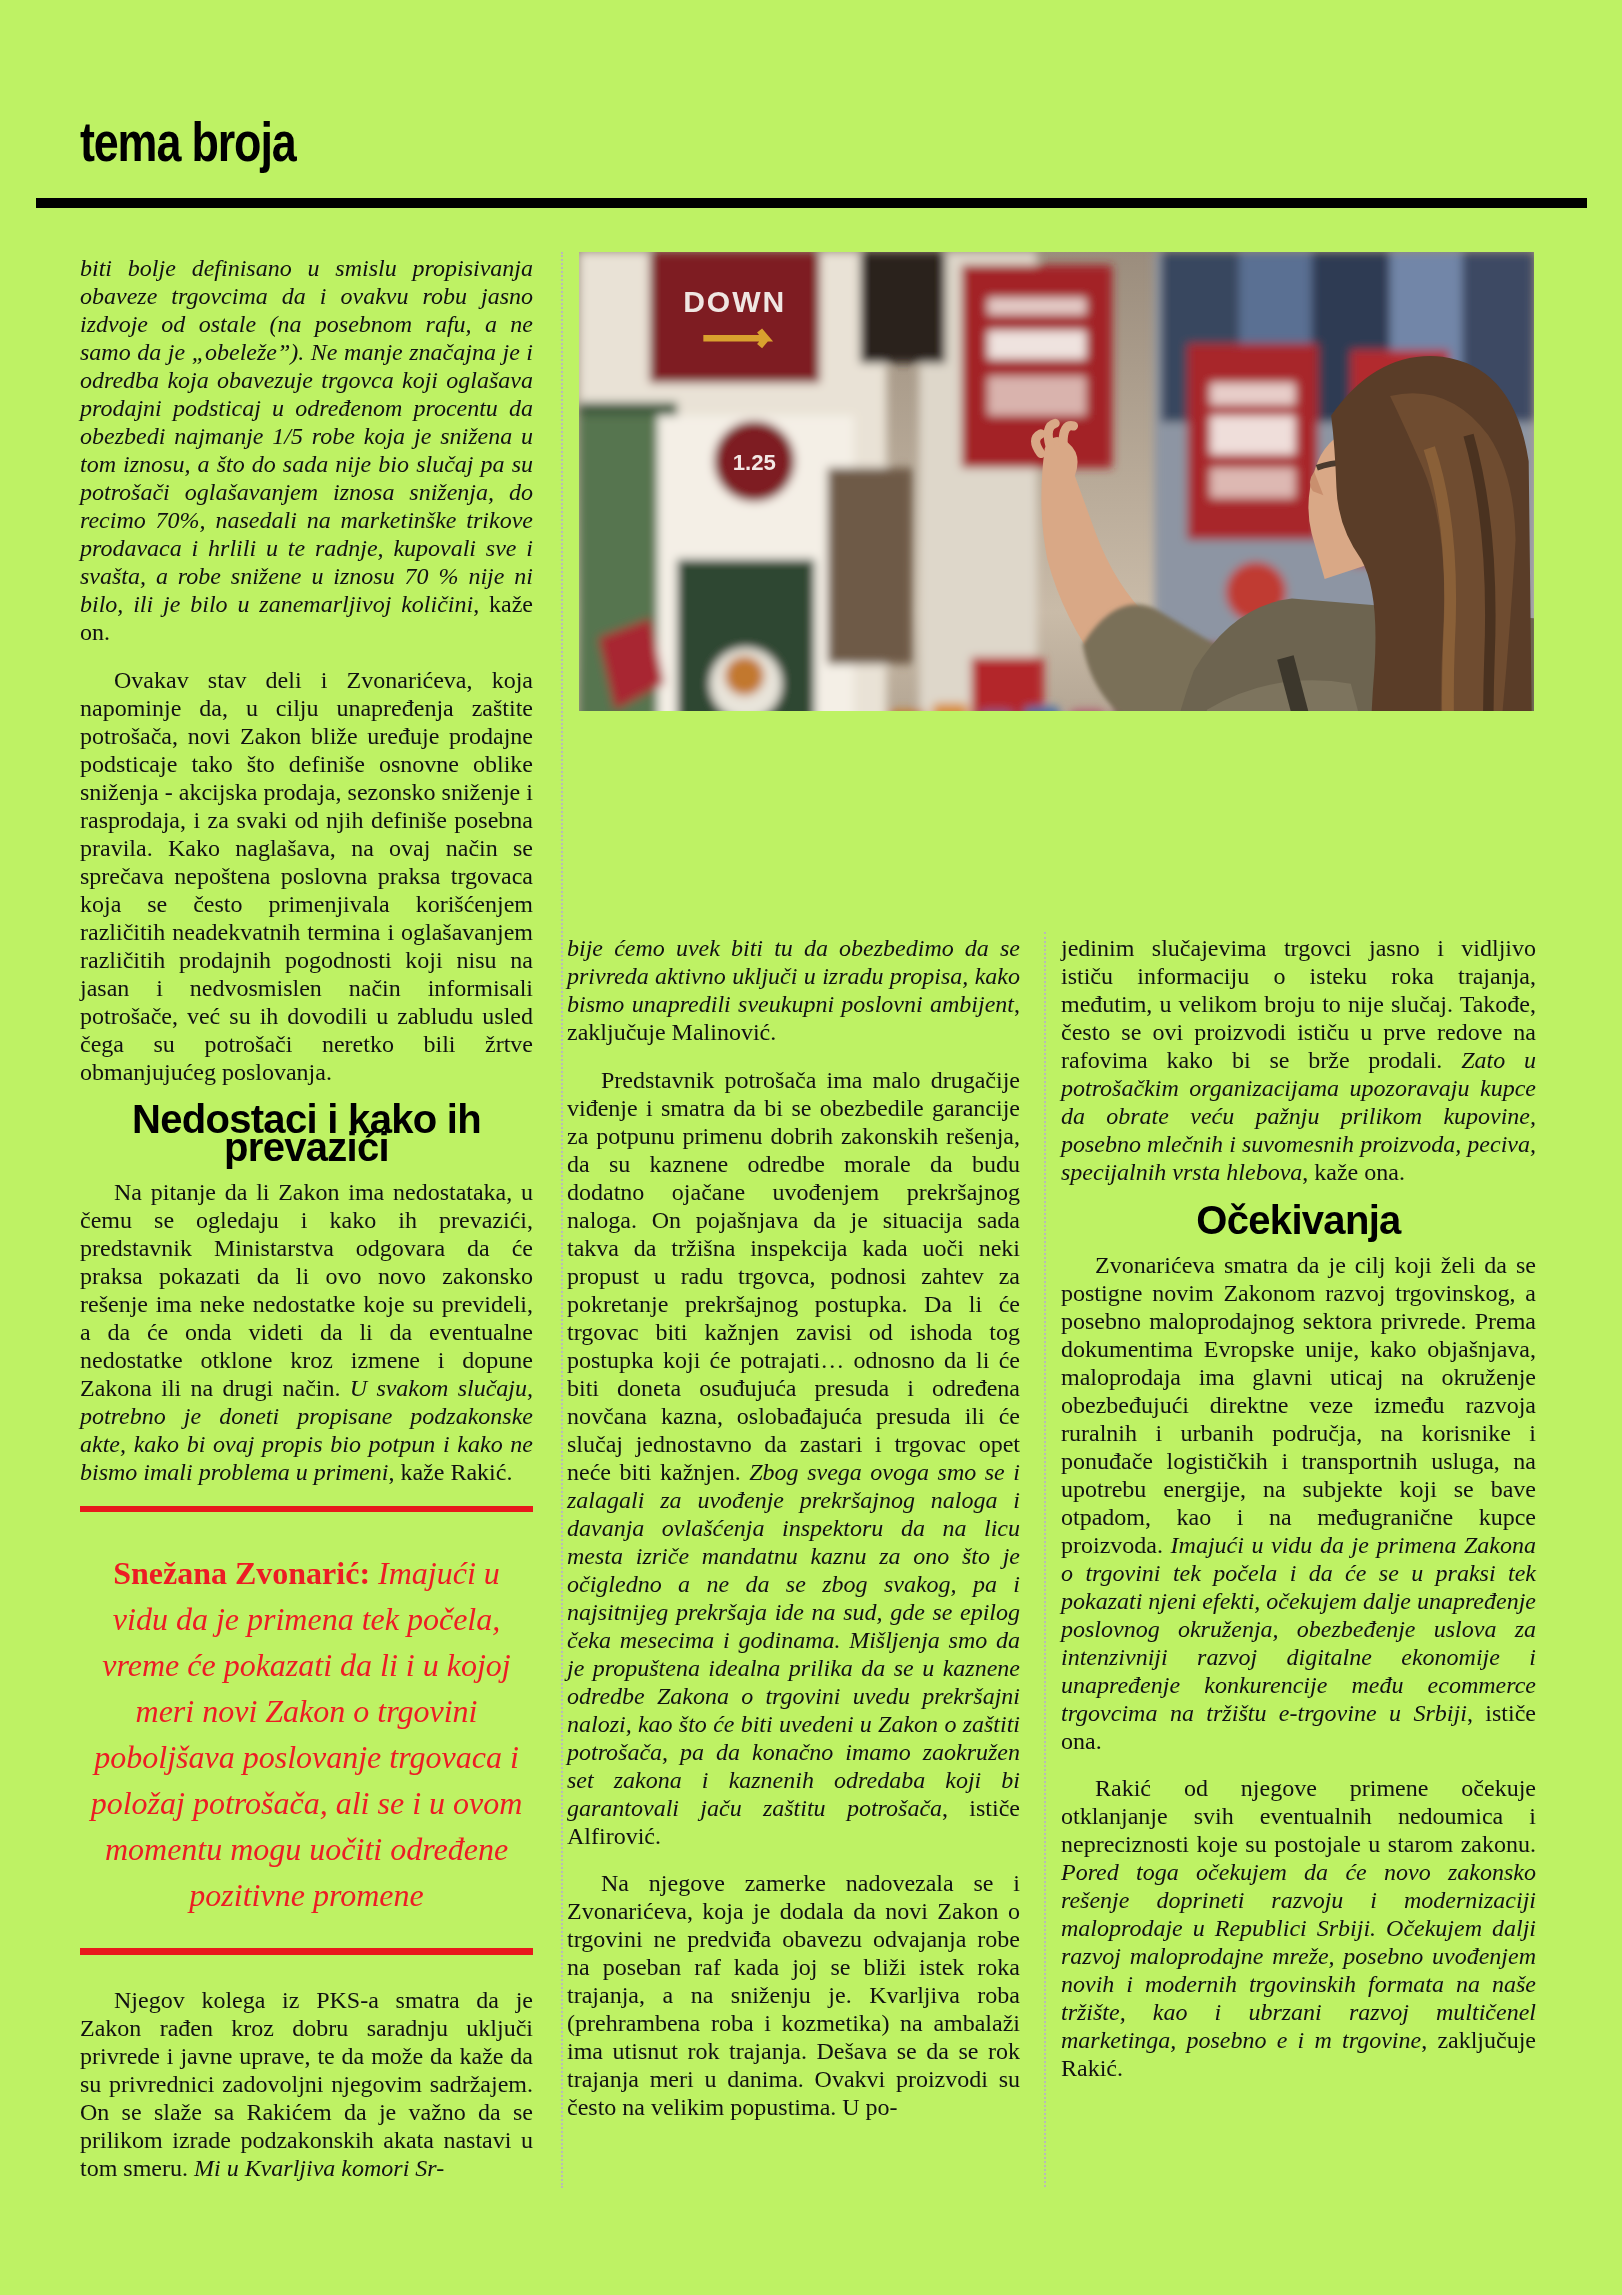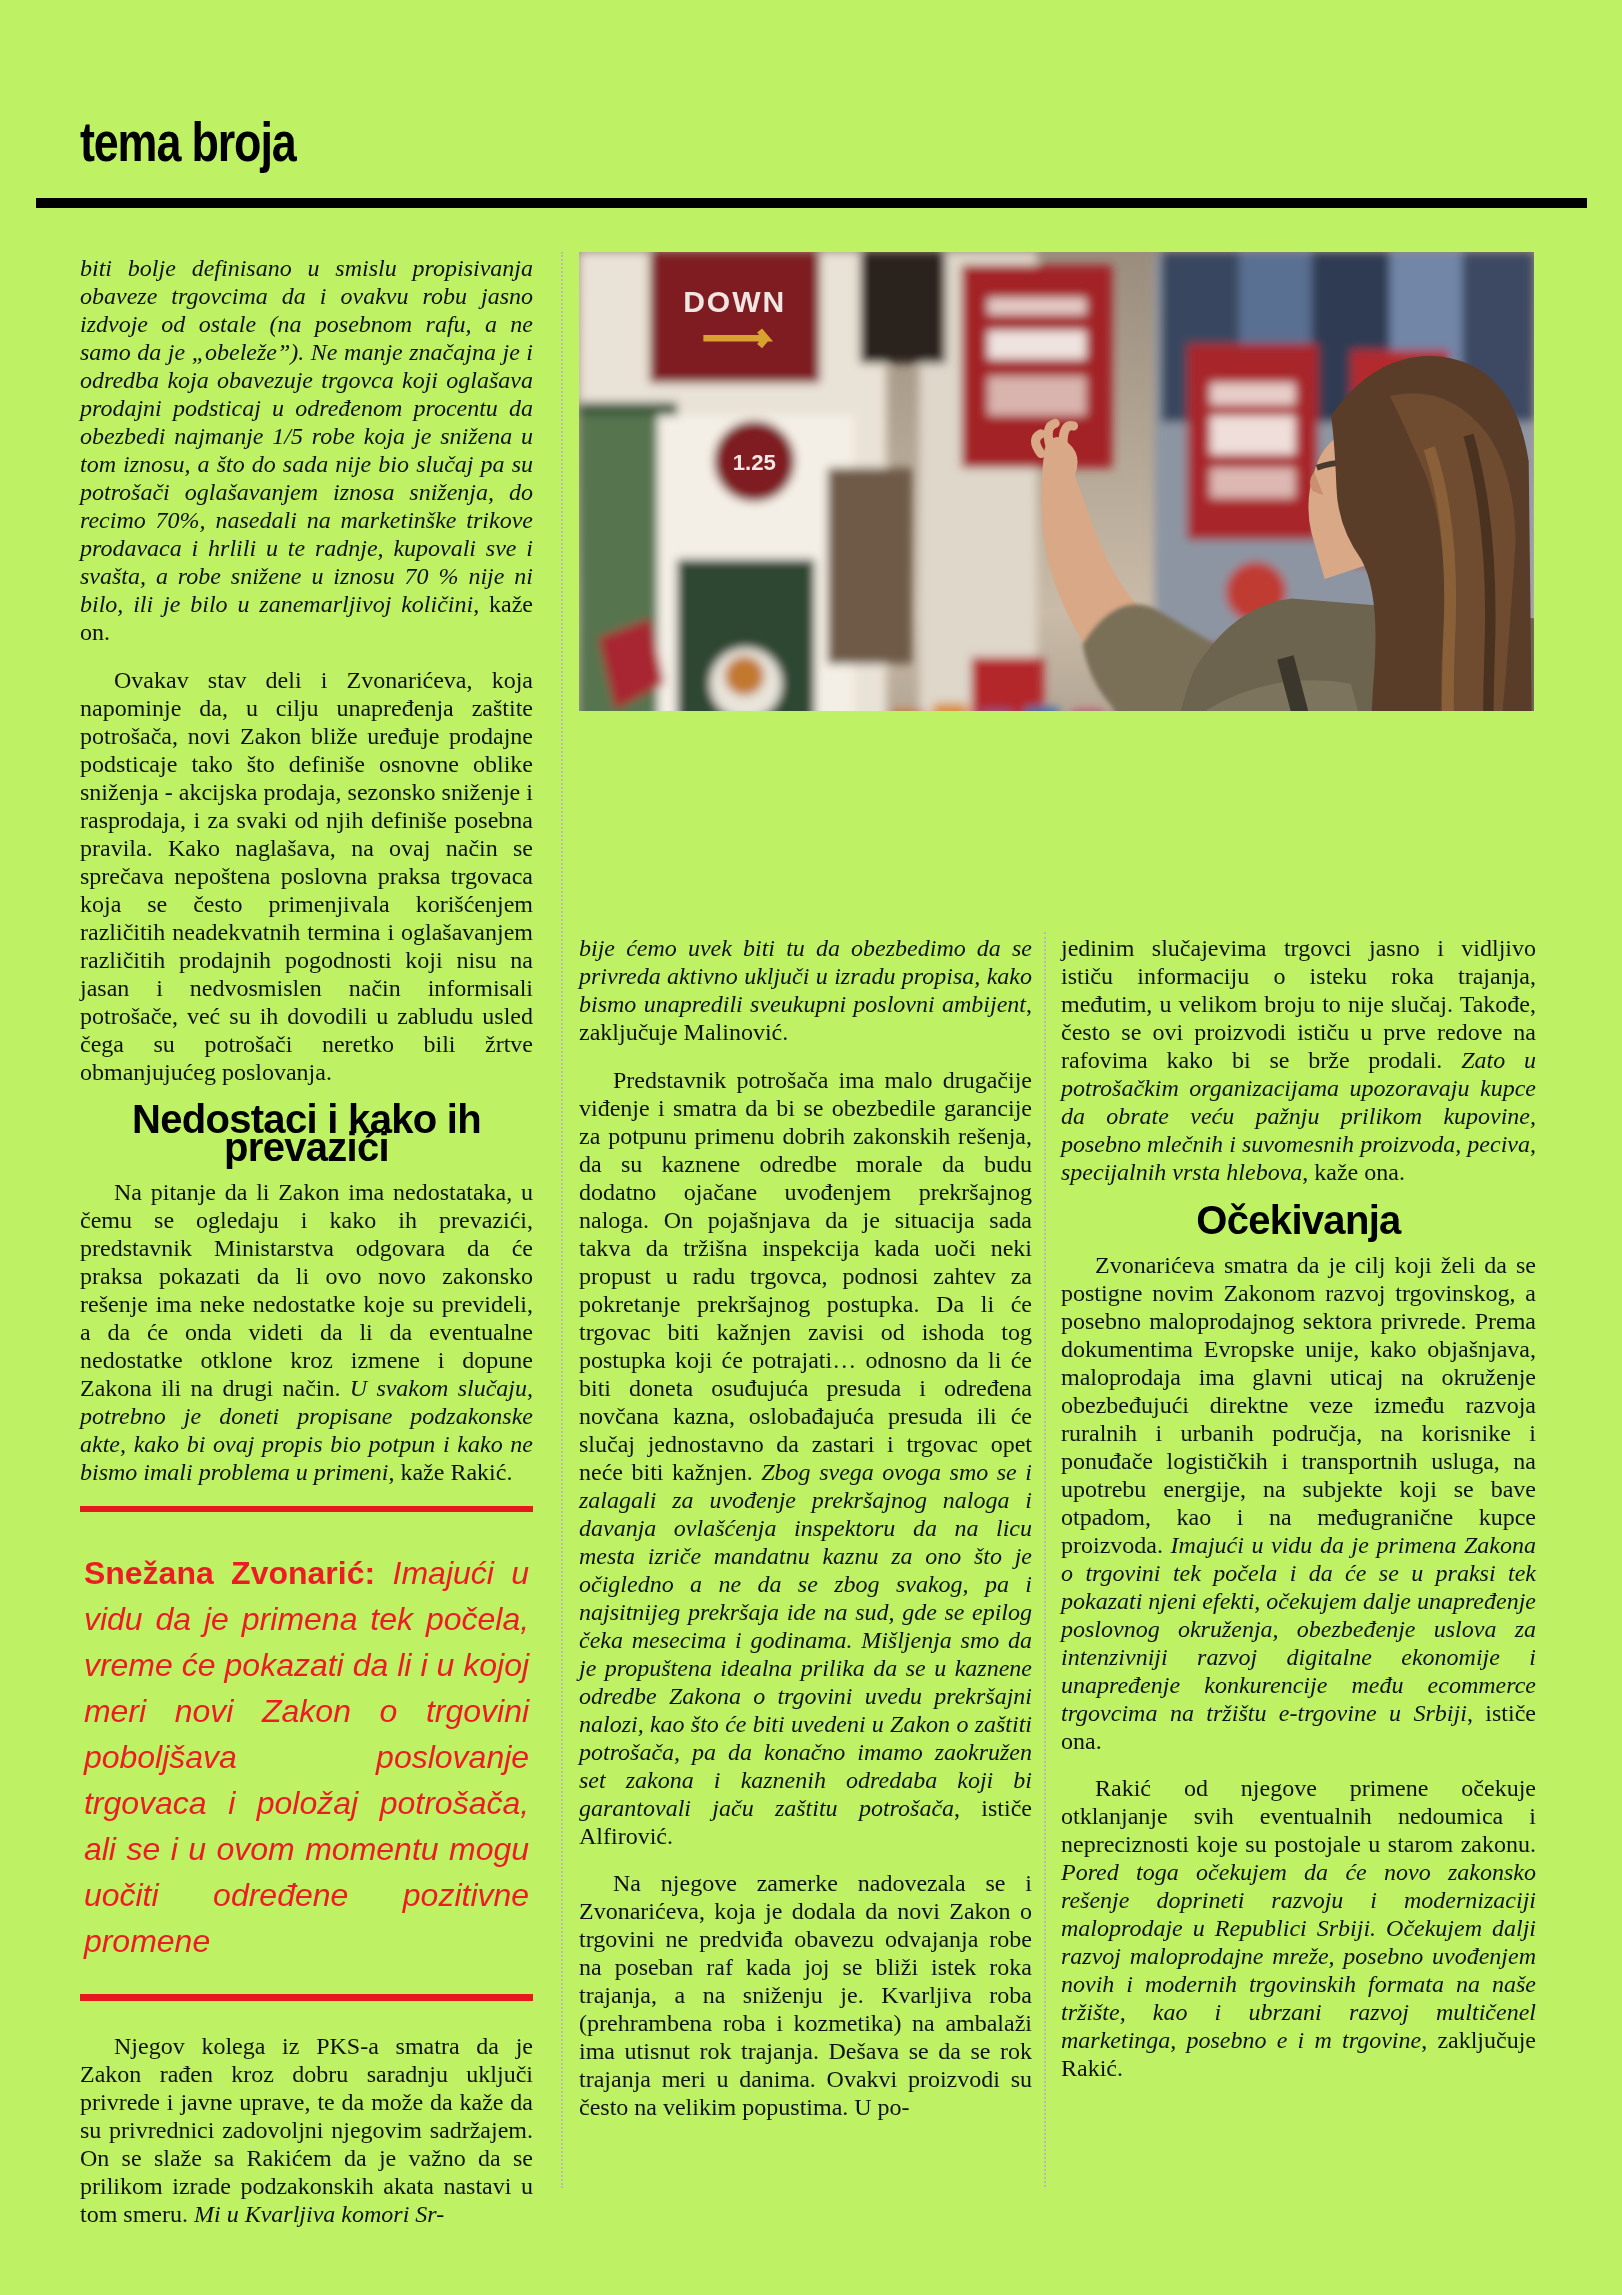--- a/index.html
+++ b/index.html
@@ -13,21 +13,21 @@
   
   .col{position:absolute;width:453px;font-size:24px;line-height:28px;text-align:justify;}
   .col p{margin:0 0 19.6px 0;}
   .col p.ind{text-indent:34px;}
   .it{font-style:italic;}
   h2.subhead{font-family:"Liberation Sans",sans-serif;font-weight:700;font-size:40px;
         letter-spacing:-0.7px;margin:9.2px 0 17px 0;text-align:center;color:#000;}
   .vsep{position:absolute;width:0;border-left:2.6px dotted #b9b9b9;}
   
   .rule-red{width:100%;height:6.5px;background:#e8191c;margin:17px 0 0 0;}
-  .pullquote{font-family:Liberation Sans, sans-serif;color:#ed1c24;
+  .pullquote{font-family:Liberation Serif, serif;color:#ed1c24;text-align:center;
         font-size:32px;line-height:46px;padding:38px 3.9px 30px 3.9px;text-indent:0;}
   .pullquote .name{font-style:normal;font-weight:700;}
   .pullquote .qt{font-style:italic;}
   
   .photo{position:absolute;left:579px;top:252px;width:955px;height:459px;overflow:hidden;}
   .photo svg{display:block;}
   
   .footer{position:absolute;left:80px;top:2233px;width:1459px;height:46px;
         font-family:"Liberation Sans",sans-serif;display:flex;align-items:center;}
   .pageno{font-size:35px;font-weight:700;letter-spacing:-0.7px;transform:scaleX(.92);transform-origin:left;}
@@ -165,21 +165,21 @@
     <p><span class="it">biti bolje definisano u smislu propisivanja obaveze trgovcima da i ovakvu robu jasno izdvoje od ostale (na posebnom rafu, a ne samo da je „obeleže”). Ne manje značajna je i odredba koja obavezuje trgovca koji oglašava prodajni podsticaj u određenom procentu da obezbedi najmanje 1/5 robe koja je snižena u tom iznosu, a što do sada nije bio slučaj pa su potrošači oglašavanjem iznosa sniženja, do recimo 70%, nasedali na marketinške trikove prodavaca i hrlili u te radnje, kupovali sve i svašta, a robe snižene u iznosu 70 % nije ni bilo, ili je bilo u zanemarljivoj količini</span><span>, kaže on.</span></p>
     <p class="ind"><span>Ovakav stav deli i Zvonarićeva, koja napominje da, u cilju unapređenja zaštite potrošača, novi Zakon bliže uređuje prodajne podsticaje tako što definiše osnovne oblike sniženja - akcijska prodaja, sezonsko sniženje i rasprodaja, i za svaki od njih definiše posebna pravila. Kako naglašava, na ovaj način se sprečava nepoštena poslovna praksa trgovaca koja se često primenjivala korišćenjem različitih neadekvatnih termina i oglašavanjem različitih prodajnih pogodnosti koji nisu na jasan i nedvosmislen način informisali potrošače, već su ih dovodili u zabludu usled čega su potrošači neretko bili žrtve obmanjujućeg poslovanja.</span></p>
     <h2 class="subhead">Nedostaci i kako ih prevazići</h2>
     <p class="ind"><span>Na pitanje da li Zakon ima nedostataka, u čemu se ogledaju i kako ih prevazići, predstavnik Ministarstva odgovara da će praksa pokazati da li ovo novo zakonsko rešenje ima neke nedostatke koje su prevideli, a da će onda videti da li da eventualne nedostatke otklone kroz izmene i dopune Zakona ili na drugi način. </span><span class="it">U svakom slučaju, potrebno je doneti propisane podzakonske akte, kako bi ovaj propis bio potpun i kako ne bismo imali problema u primeni</span><span>, kaže Rakić.</span></p>
     <div class="rule-red"></div>
     <div class="pullquote"><span class="name">Snežana Zvonarić: </span><span class="qt">Imajući u vidu da je primena tek počela, vreme će pokazati da li i u kojoj meri novi Zakon o trgovini poboljšava poslovanje trgovaca i položaj potrošača, ali se i u ovom momentu mogu uočiti određene pozitivne promene</span></div>
     <div class="rule-red" style="margin:0 0 31px 0;"></div>
     <p class="ind"><span>Njegov kolega iz PKS-a smatra da je Zakon rađen kroz dobru saradnju uključi privrede i javne uprave, te da može da kaže da su privrednici zadovoljni njegovim sadržajem. On se slaže sa Rakićem da je važno da se prilikom izrade podzakonskih akata nastavi u tom smeru. </span><span class="it">Mi u Kvarljiva komori Sr-</span></p>
   </div>
 
-  <div class="col" style="left:579px;top:934px;">
+  <div class="col" style="left:567px;top:934px;">
     <p><span class="it">bije ćemo uvek biti tu da obezbedimo da se privreda aktivno uključi u izradu propisa, kako bismo unapredili sveukupni poslovni ambijent</span><span>, zaključuje Malinović.</span></p>
     <p class="ind"><span>Predstavnik potrošača ima malo drugačije viđenje i smatra da bi se obezbedile garancije za potpunu primenu dobrih zakonskih rešenja, da su kaznene odredbe morale da budu dodatno ojačane uvođenjem prekršajnog naloga. On pojašnjava da je situacija sada takva da tržišna inspekcija kada uoči neki propust u radu trgovca, podnosi zahtev za pokretanje prekršajnog postupka. Da li će trgovac biti kažnjen zavisi od ishoda tog postupka koji će potrajati… odnosno da li će biti doneta osuđujuća presuda i određena novčana kazna, oslobađajuća presuda ili će slučaj jednostavno da zastari i trgovac opet neće biti kažnjen. </span><span class="it">Zbog svega ovoga smo se i zalagali za uvođenje prekršajnog naloga i davanja ovlašćenja inspektoru da na licu mesta izriče mandatnu kaznu za ono što je očigledno a ne da se zbog svakog, pa i najsitnijeg prekršaja ide na sud, gde se epilog čeka mesecima i godinama. Mišljenja smo da je propuštena idealna prilika da se u kaznene odredbe Zakona o trgovini uvedu prekršajni nalozi, kao što će biti uvedeni u Zakon o zaštiti potrošača, pa da konačno imamo zaokružen set zakona i kaznenih odredaba koji bi garantovali jaču zaštitu potrošača</span><span>, ističe Alfirović.</span></p>
     <p class="ind"><span>Na njegove zamerke nadovezala se i Zvonarićeva, koja je dodala da novi Zakon o trgovini ne predviđa obavezu odvajanja robe na poseban raf kada joj se bliži istek roka trajanja, a na sniženju je. Kvarljiva roba (prehrambena roba i kozmetika) na ambalaži ima utisnut rok trajanja. Dešava se da se rok trajanja meri u danima. Ovakvi proizvodi su često na velikim popustima. U po-</span></p>
   </div>
 
   <div class="col" style="left:1061px;top:934px;width:475px;">
     <p><span>jedinim slučajevima trgovci jasno i vidljivo ističu informaciju o isteku roka trajanja, međutim, u velikom broju to nije slučaj. Takođe, često se ovi proizvodi ističu u prve redove na rafovima kako bi se brže prodali. </span><span class="it">Zato u potrošačkim organizacijama upozoravaju kupce da obrate veću pažnju prilikom kupovine, posebno mlečnih i suvomesnih proizvoda, peciva, specijalnih vrsta hlebova</span><span>, kaže ona.</span></p>
     <h2 class="subhead">Očekivanja</h2>
     <p class="ind"><span>Zvonarićeva smatra da je cilj koji želi da se postigne novim Zakonom razvoj trgovinskog, a posebno maloprodajnog sektora privrede. Prema dokumentima Evropske unije, kako objašnjava, maloprodaja ima glavni uticaj na okruženje obezbeđujući direktne veze između razvoja ruralnih i urbanih područja, na korisnike i ponuđače logističkih i transportnih usluga, na upotrebu energije, na subjekte koji se bave otpadom, kao i na međugranične kupce proizvoda. </span><span class="it">Imajući u vidu da je primena Zakona o trgovini tek počela i da će se u praksi tek pokazati njeni efekti, očekujem dalje unapređenje poslovnog okruženja, obezbeđenje uslova za intenzivniji razvoj digitalne ekonomije i unapređenje konkurencije među ecommerce trgovcima na tržištu e-trgovine u Srbiji</span><span>, ističe ona.</span></p>
     <p class="ind"><span>Rakić od njegove primene očekuje otklanjanje svih eventualnih nedoumica i nepreciznosti koje su postojale u starom zakonu. </span><span class="it">Pored toga očekujem da će novo zakonsko rešenje doprineti razvoju i modernizaciji maloprodaje u Republici Srbiji. Očekujem dalji razvoj maloprodajne mreže, posebno uvođenjem novih i modernih trgovinskih formata na naše tržište, kao i ubrzani razvoj multičenel marketinga, posebno e i m trgovine</span><span>, zaključuje Rakić.</span></p>

